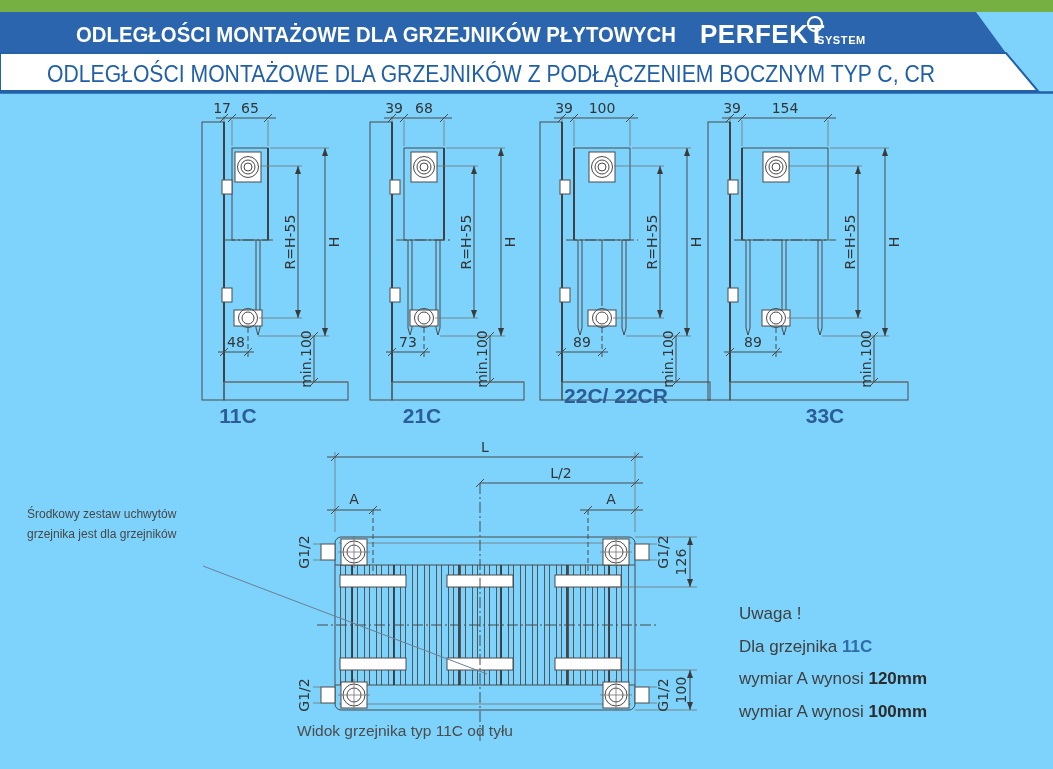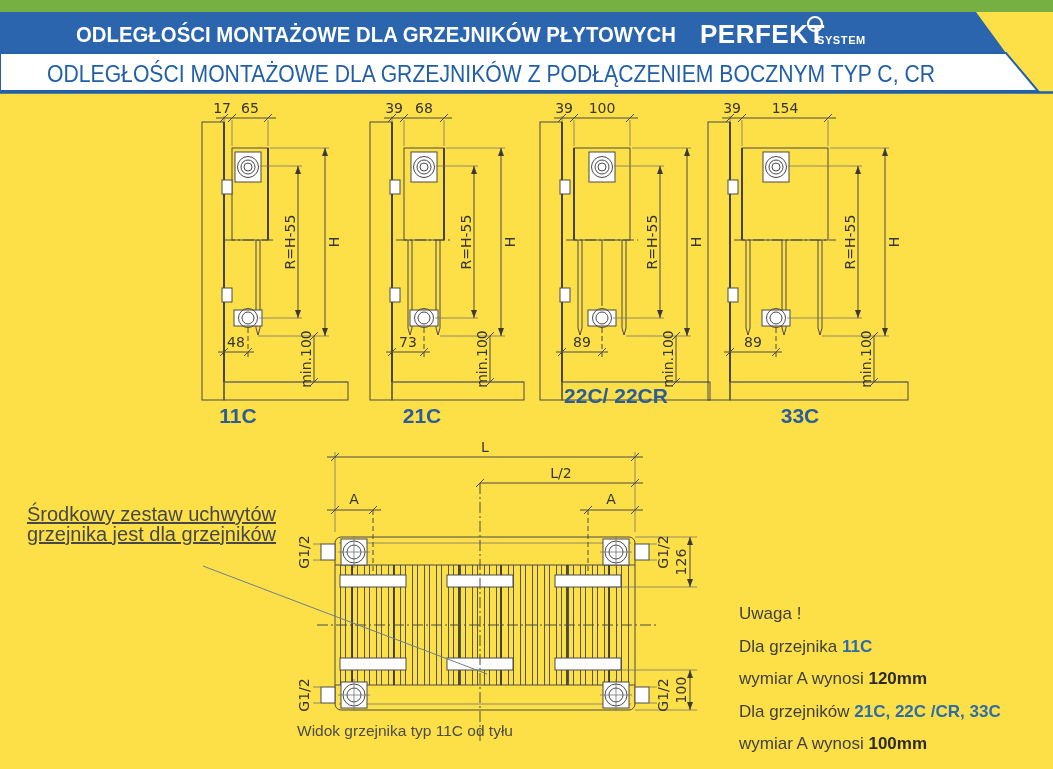--- a/index.html
+++ b/index.html
@@ -1,32 +1,32 @@
 <!DOCTYPE html>
 <html><head>
 <meta charset="utf-8">
 <style>
   html,body{margin:0;padding:0;background:#e8e8e8;}
-  #page{position:relative;width:1053px;height:769px;background:#fde047;overflow:hidden;
+  #page{position:relative;width:1053px;height:769px;background:#7dd3fc;overflow:hidden;
         font-family:"Liberation Sans",sans-serif;}
   .abs{position:absolute;}
   svg{display:block;}
   
   .s1{stroke:#4a4a4a;stroke-width:1;fill:none;}
   .s2{stroke:#3a3a3a;stroke-width:1.8;fill:none;}
   .sthin{stroke:#757575;stroke-width:.8;fill:none;}
   .wfill{fill:#fff;stroke:#4a4a4a;stroke-width:1;}
   .dash{stroke-dasharray:5,3;}
   .dashdot{stroke-dasharray:11,3,2,3;}
   .arr{fill:#3a3a3a;stroke:none;}
   text.dt{font:14px "DejaVu Sans",sans-serif;fill:#353535;}
   text.hdr{font-weight:600;fill:#ffffff;}
   
   .dialabel{font-size:21px;font-weight:bold;color:#2c5d97;text-align:center;}
-  .noteL{font-size:20px;line-height:19.5px;color:#474747;text-decoration:underline;}
+  .noteL{font-size:12px;line-height:19.5px;color:#474747;}
   .noteR{font-size:17px;color:#3f3f3f;}
   .noteR p{margin:12px;}
   .accent{color:#2e6da8;font-weight:bold;}
   .bval{font-weight:bold;color:#2b2b2b;}
   .caption{font-size:15.5px;color:#4c4c4c;text-align:left;}
 </style>
 </head>
 <body>
 
 <div id="page">
@@ -252,21 +252,21 @@
       <path class="s1" d="M166,240L174,232 M166,286L174,278"></path>
       <text class="dt" x="167" y="259" text-anchor="middle" transform="rotate(-90 167 259)">min.100</text>
     </g>
     <g>
       <path class="s1 dash" d="M72,228V258"></path>
       <line x1="20" y1="252" x2="78" y2="252" class="s1"></line>
       <path class="s1" d="M22,256L30,248 M68,256L76,248"></path>
       <text class="dt" x="49" y="247" text-anchor="middle">89</text>
     </g>
   </svg>
-  <div class="abs dialabel" style="left:740px;top:404px;width:120px">33C</div>
+  <div class="abs dialabel" style="left:765px;top:404px;width:120px">33C</div>
 
   <svg class="abs" style="left:265px;top:442px" width="445" height="312" viewBox="0 0 445 312">
     <g>
       <rect x="70" y="95" width="300" height="173" rx="6" class="s1"></rect>
       <path class="sthin" d="M74,101H366 M74,262H366"></path>
       <rect x="74" y="123" width="292" height="120" fill="url(#fins)"></rect>
       <path class="s1" d="M70,123H370 M70,243H370"></path>
     </g>
     <g>
       <path class="s2" d="M87,123V243 M129,123V243 M194,123V243 M236,123V243 M302,123V243 M344,123V243"></path>
@@ -342,19 +342,18 @@
 
   <div class="abs noteL" style="left:27px;top:505px;width:270px">
     <div>Środkowy zestaw uchwytów</div>
     <div>grzejnika jest dla grzejników</div>
   </div>
 
   <div class="abs noteR" style="left:727px;top:592px;width:300px">
     <p style="margin-bottom:13px">Uwaga !</p>
     <p><span>Dla grzejnika </span><span class="accent">11C</span></p>
     <p style="margin-bottom:13px"><span>wymiar A wynosi </span><span class="bval">120mm</span></p>
-    <p><span>Dla grzejników </span><span class="accent">21C, 22C /CR, 33C</span></p>
     <p><span>wymiar A wynosi </span><span class="bval">100mm</span></p>
   </div>
 
   <div class="abs caption" style="left:297px;top:722px;width:400px">Widok grzejnika typ 11C od tyłu</div>
 
 </div>
 
 </body></html>

